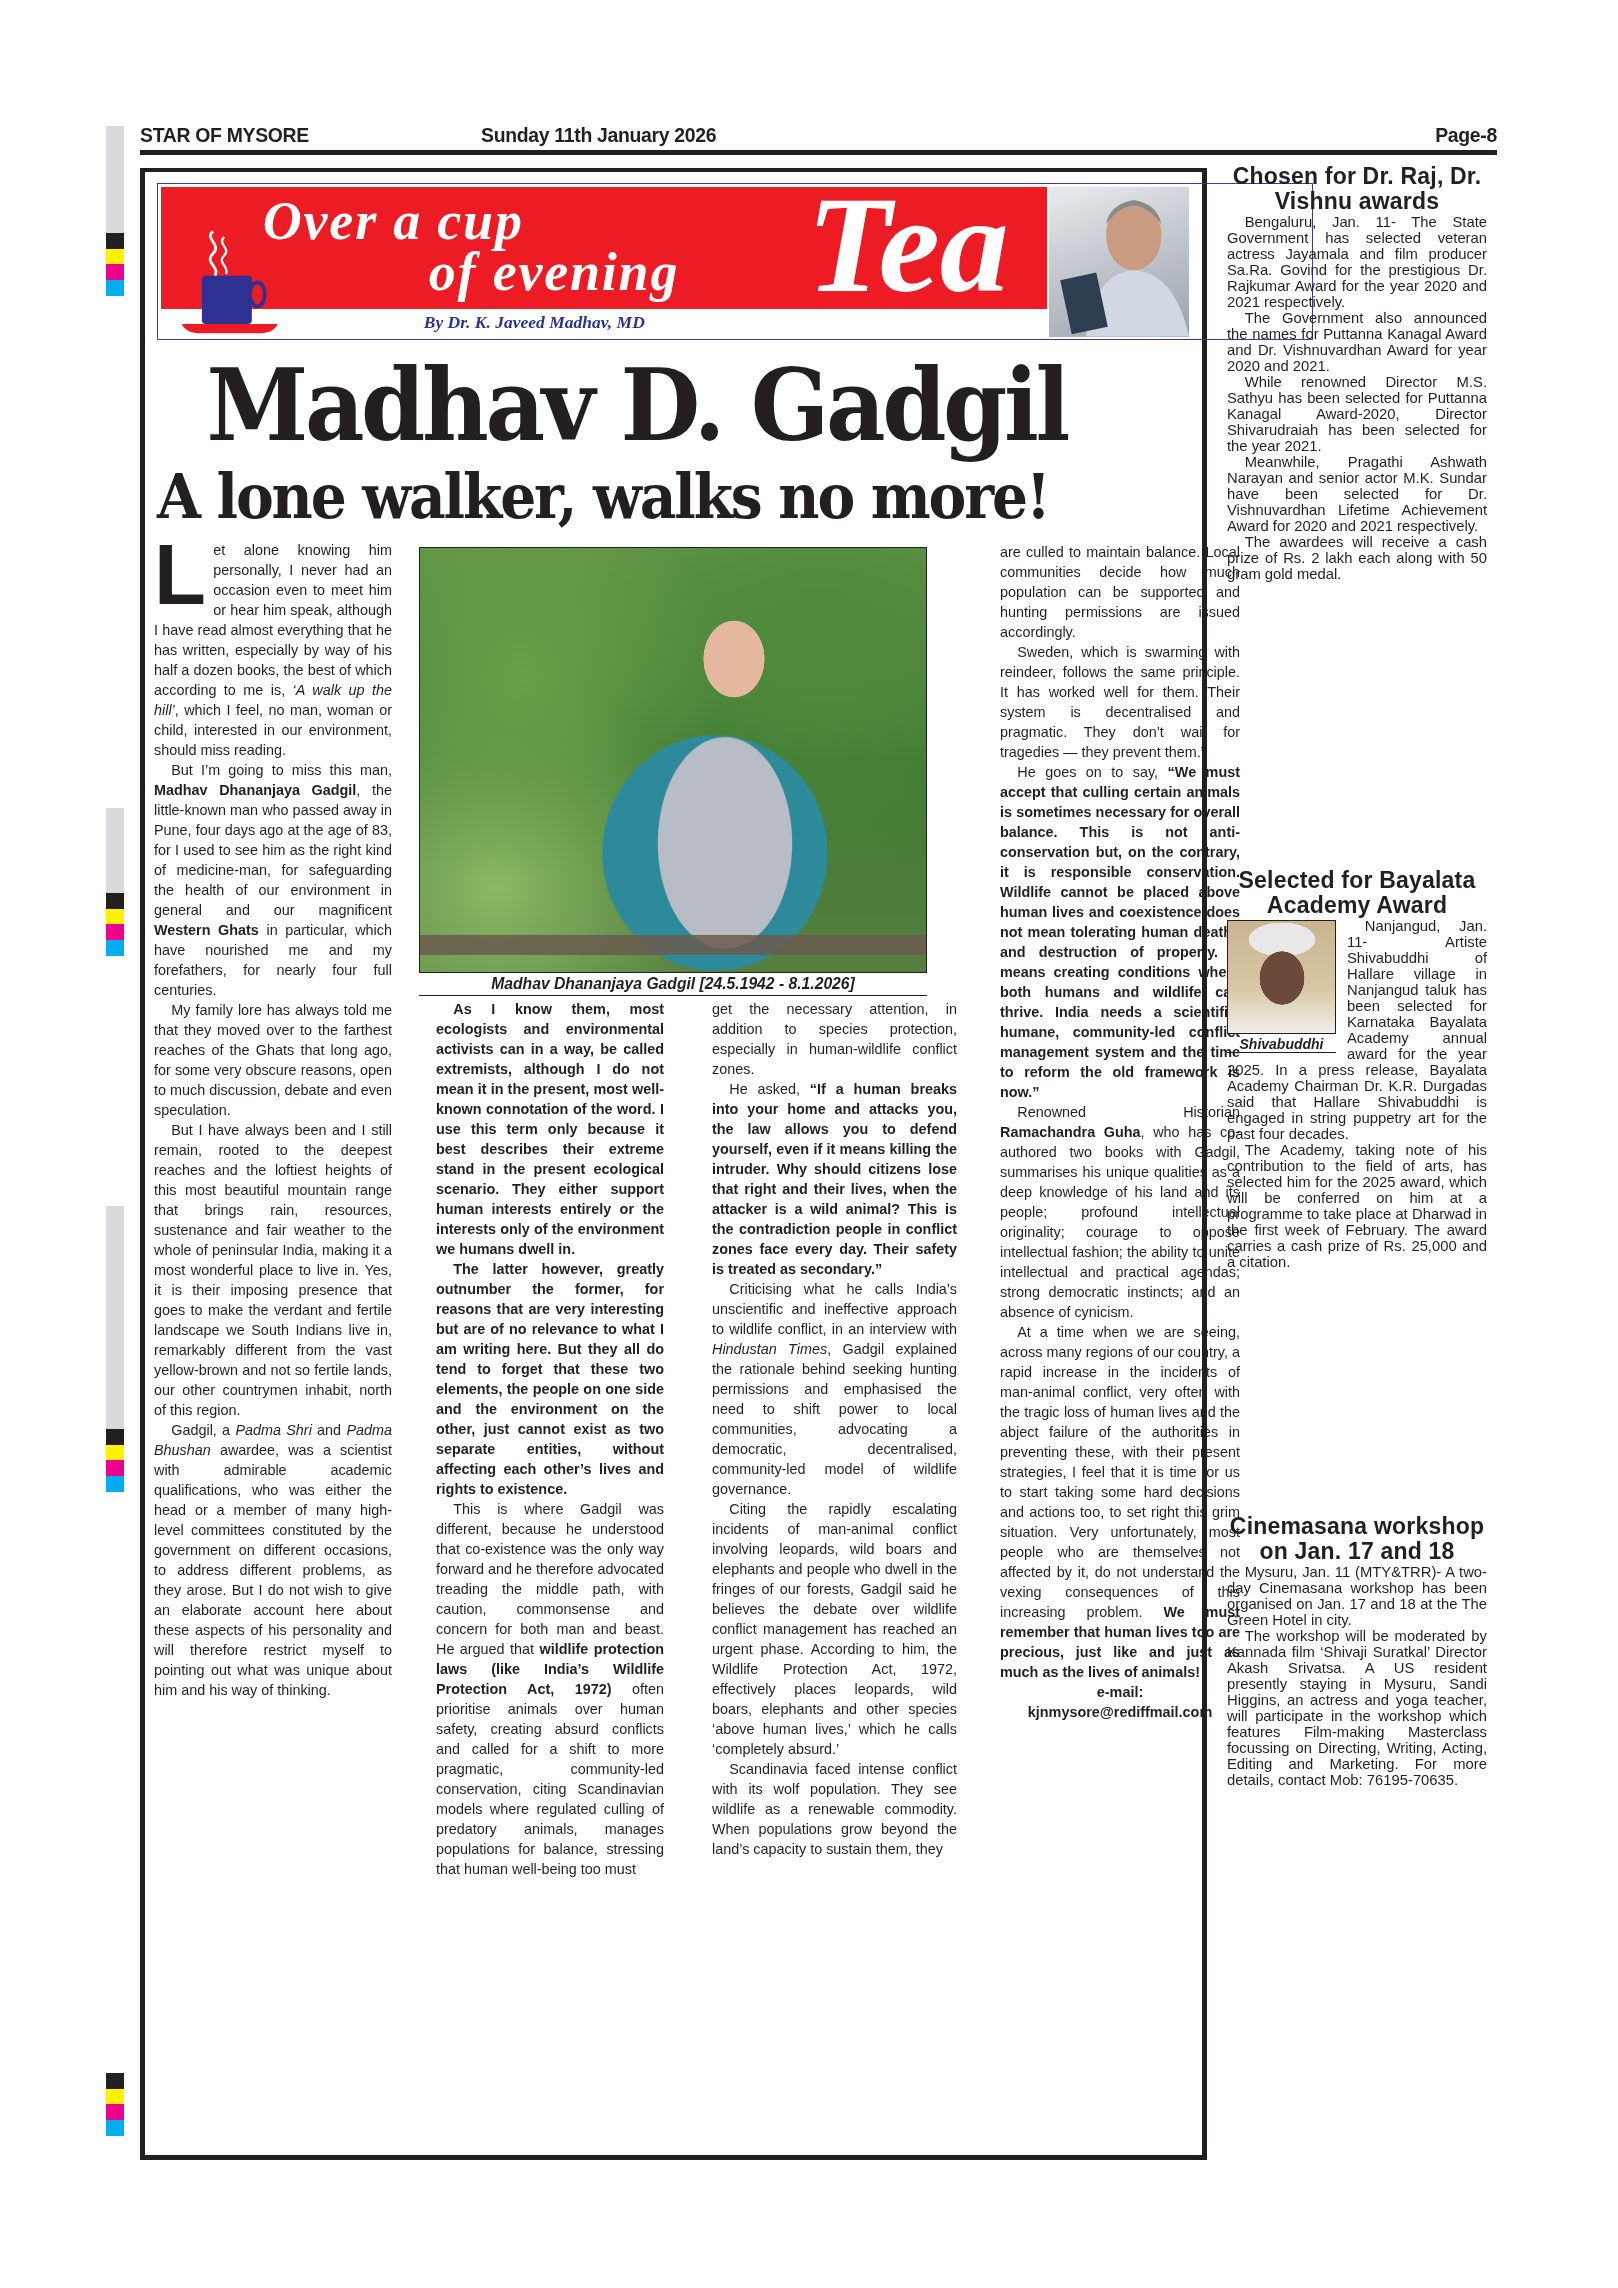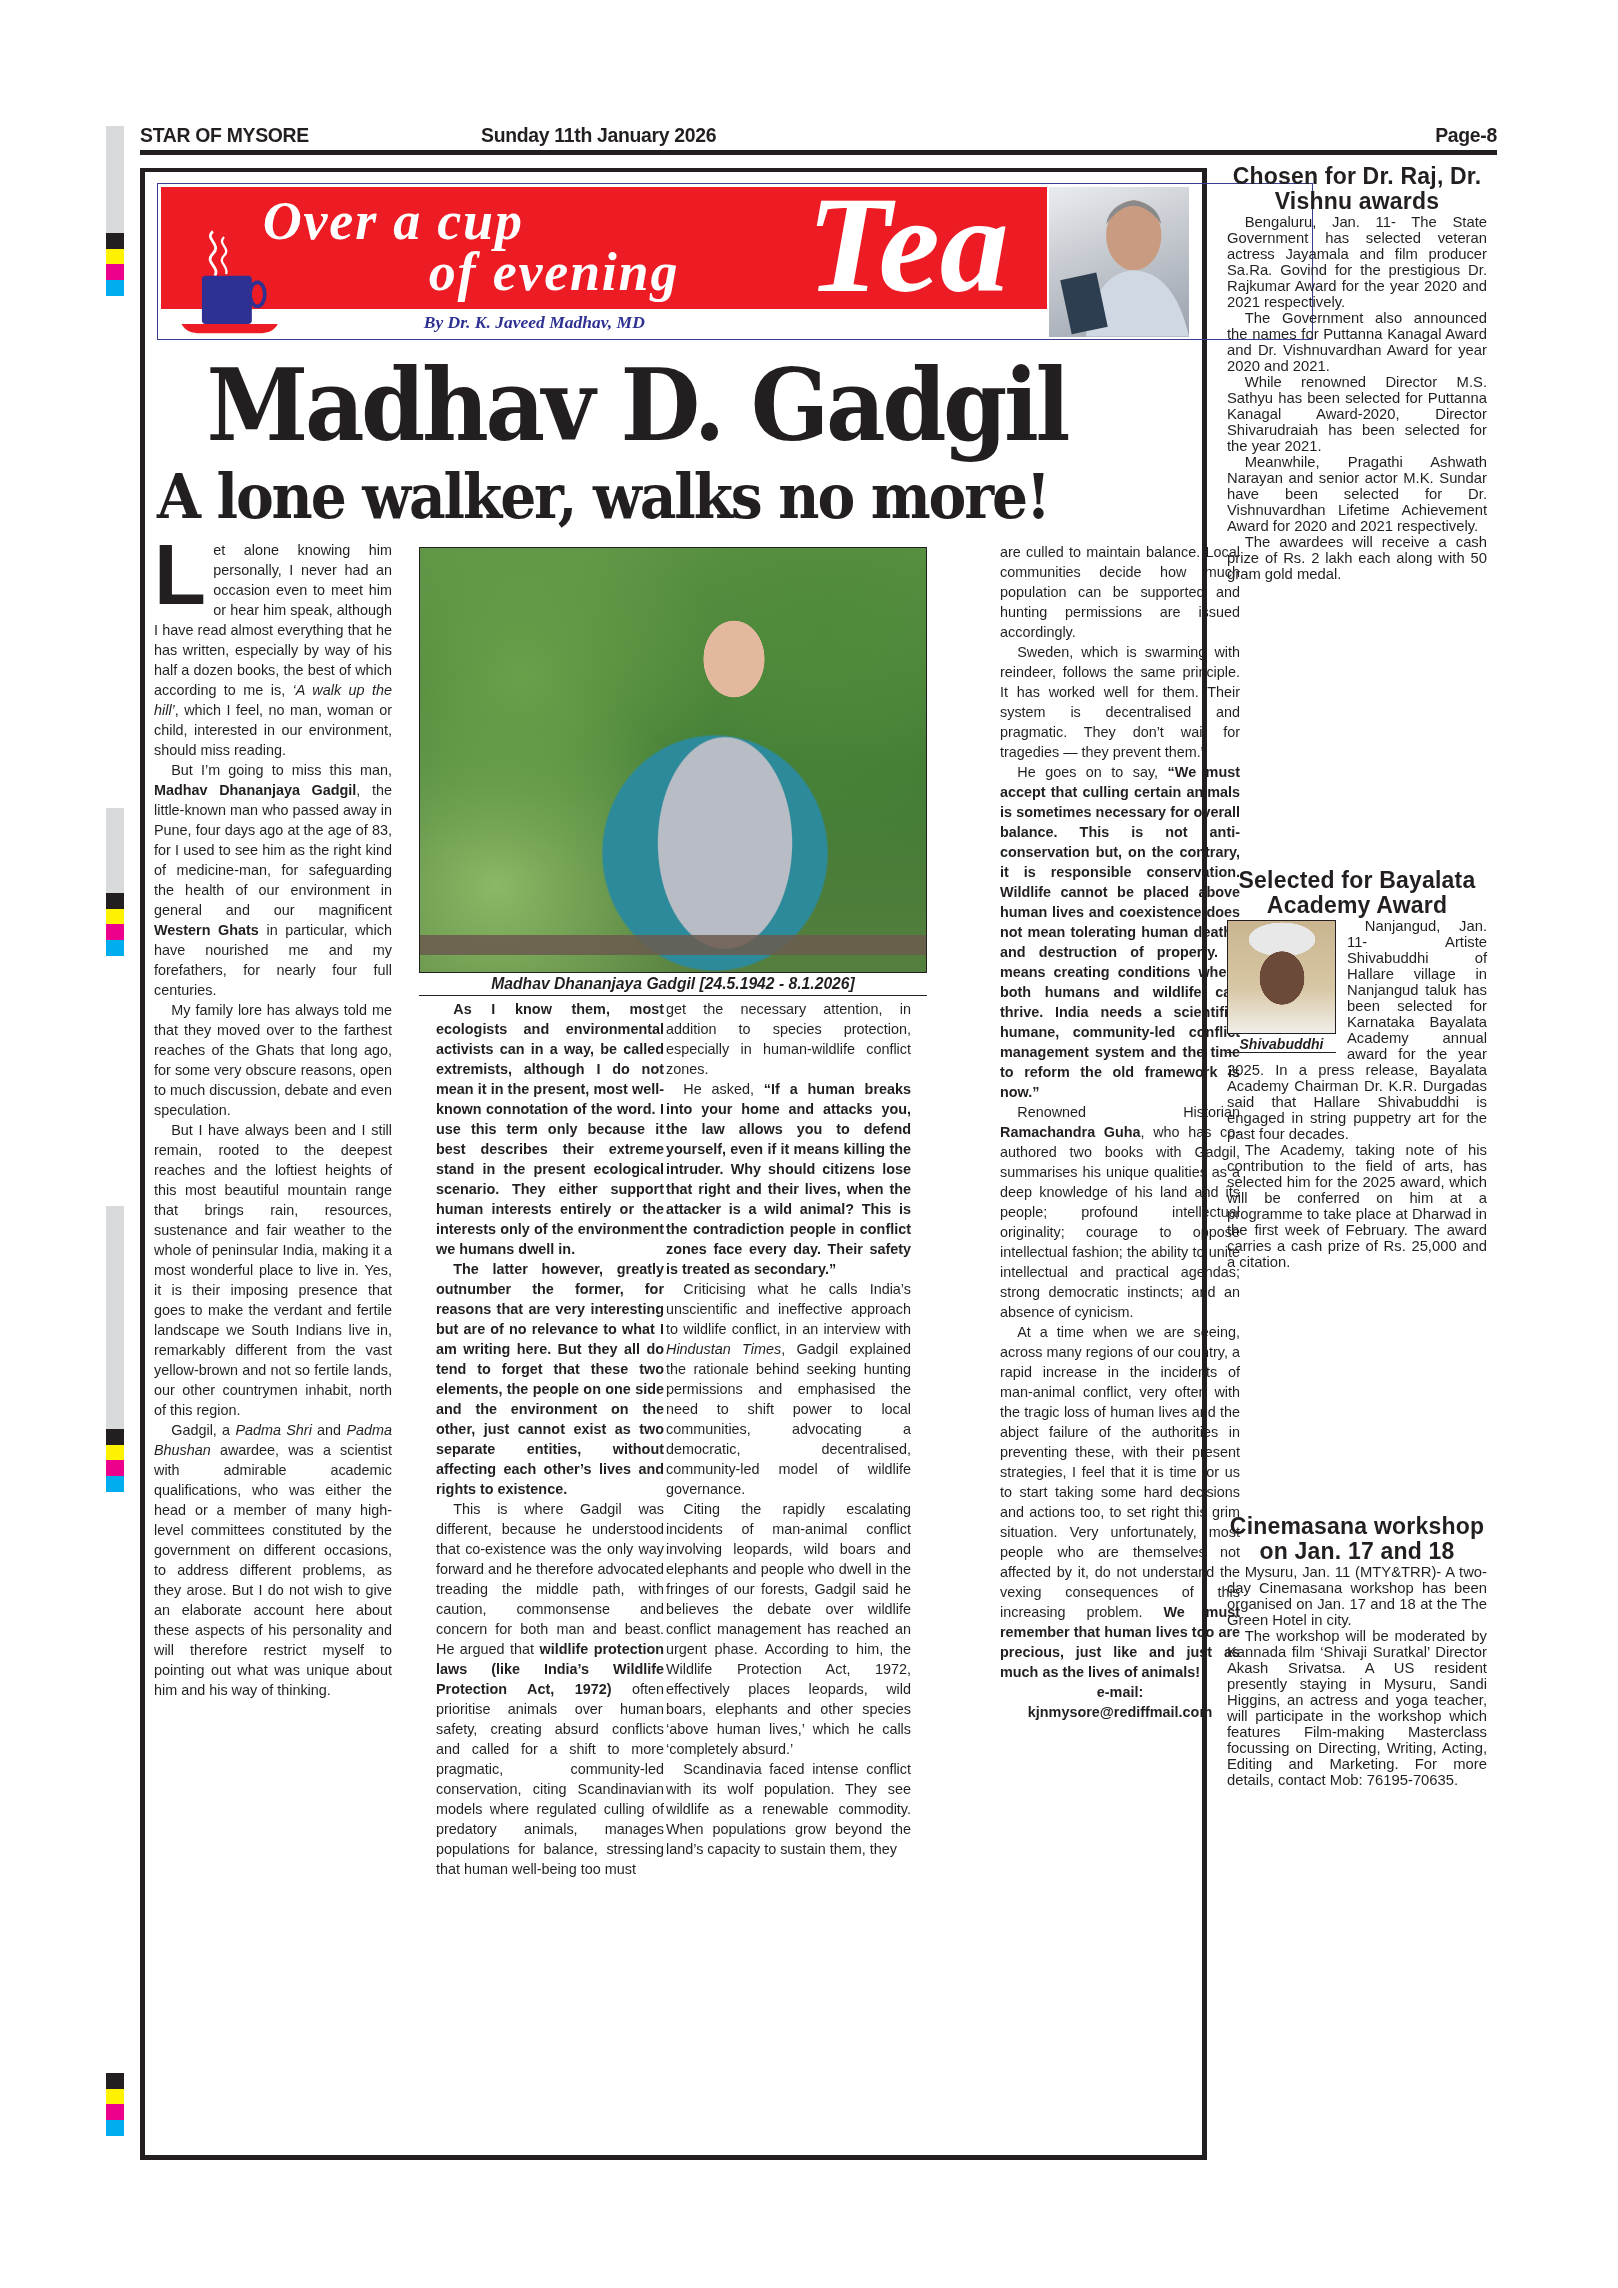--- a/index.html
+++ b/index.html
@@ -41,21 +41,21 @@
   .headline { position: absolute; left: 157px; top: 355px; width: 1043px; font-family: "DejaVu Serif", serif; font-weight: bold; font-size: 100px; line-height: 1; letter-spacing: -3.7px; text-align: center; transform: scaleX(0.92); transform-origin: left top; white-space: nowrap; }
   .subhead { position: absolute; left: 157px; top: 466px; width: 1043px; font-family: "DejaVu Serif", serif; font-weight: bold; font-size: 61px; line-height: 1; letter-spacing: -2.3px; white-space: nowrap; transform: scaleX(0.93); transform-origin: left top; }
 
   
   .col { position: absolute; font-family: "Liberation Sans", sans-serif; font-size: 14.4px; line-height: 20px; text-align: justify; hyphens: auto; color: #231f20; }
   .col p { text-indent: 1.2em; }
   .col p.noindent { text-indent: 0; }
   .col b { font-weight: bold; }
   .col1 { left: 154px; top: 540px; width: 238px; height: 1615px; }
   .col3 { left: 436px; top: 999px; width: 228px; height: 1154px; }
-  .col4 { left: 666px; top: 999px; width: 245px; height: 1154px; }
+  .col4 { left: 712px; top: 999px; width: 245px; height: 1154px; }
   .col5 { left: 952px; top: 542px; width: 240px; height: 1615px; margin-left: 48px; }
 
   .dropcap { float: left; font-family: "Liberation Sans", sans-serif; font-weight: bold; font-size: 85px; line-height: 61px; height: 61px; margin: 3.7px 7.4px 0 0; }
 
   
   .photo { position: absolute; left: 419px; top: 547px; width: 508px; height: 426px; border: 1.8px solid #231f20;
     background:
       radial-gradient(ellipse 55px 69px at 314px 111px, #e4b89e 0 55%, transparent 56%),
       radial-gradient(ellipse 111px 175px at 305px 295px, #b8bcc4 0 60%, transparent 61%),
       radial-gradient(ellipse 203px 212px at 295px 305px, #2c8a9a 0 55%, transparent 56%),

